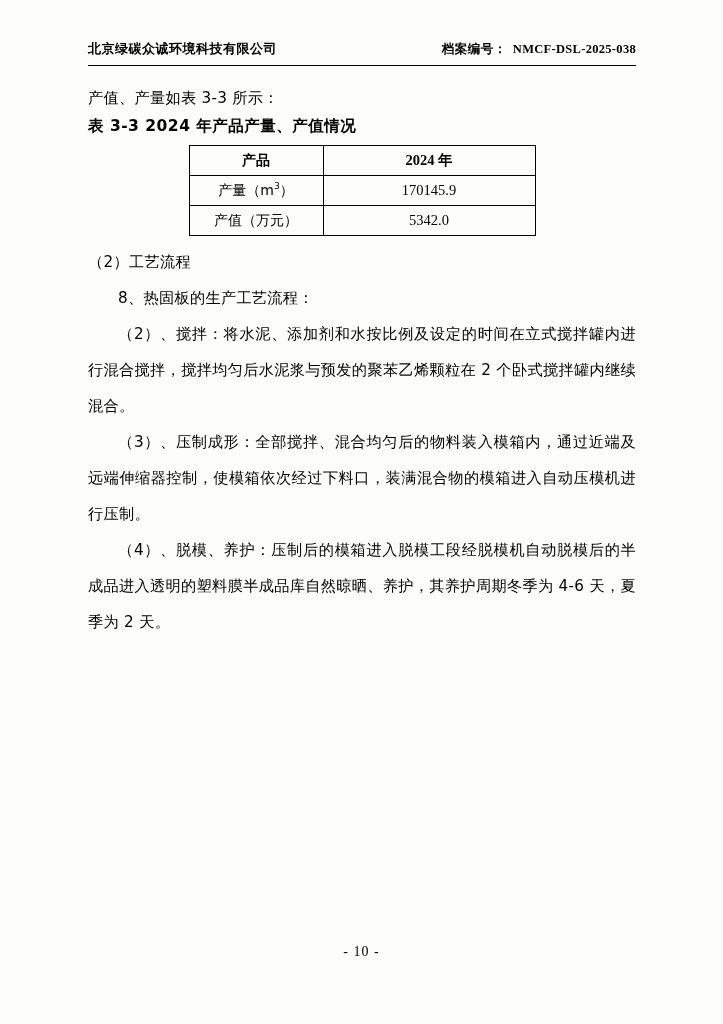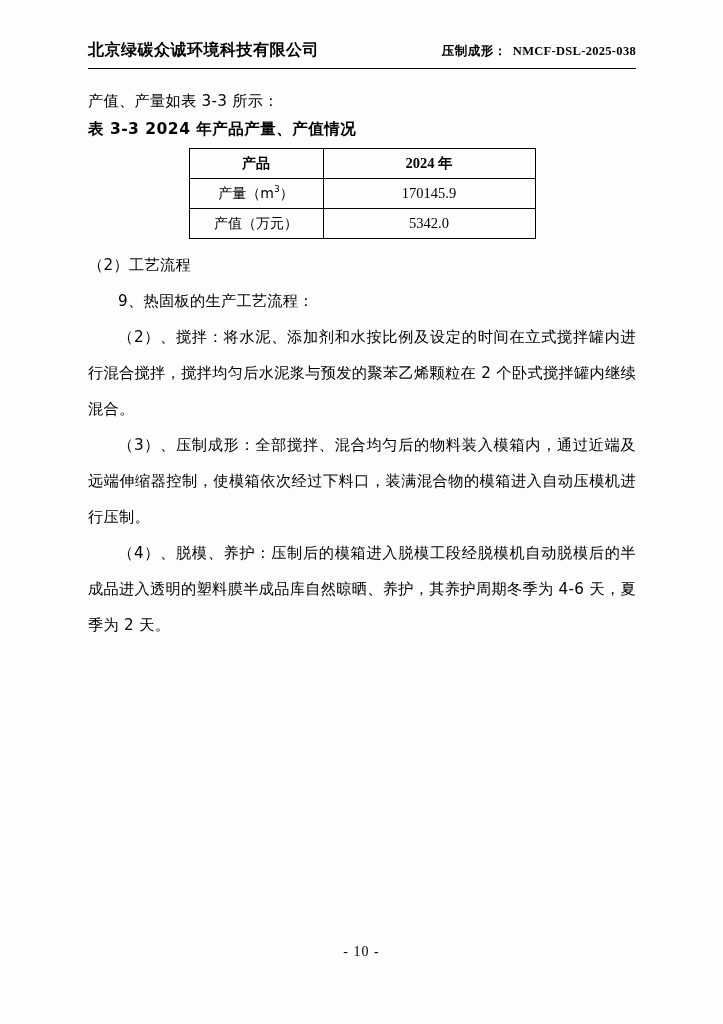--- a/index.html
+++ b/index.html
@@ -33,21 +33,21 @@
   .doc-header {
     display: flex;
     justify-content: space-between;
     align-items: baseline;
     font-size: 13.5px;
     letter-spacing: 0.5px;
     padding-bottom: 5px;
   }
   .header-left {
     font-family: "DejaVu Sans", sans-serif;
-    font-size: 16px;
+    font-size: 13px;
     font-weight: 600;
   }
   .header-right {
     font-family: "DejaVu Sans", sans-serif;
     font-size: 12.5px;
     font-weight: 600;
     white-space: nowrap;
   }
   .header-right .code {
     font-family: "Liberation Serif", serif;
@@ -123,21 +123,21 @@
 </head>
 <body>
 
 <div class="page">
 
   <div class="content">
 
     <div class="doc-header">
       <div class="header-left">北京绿碳众诚环境科技有限公司</div>
       <div class="header-right">
-        <span>压制成形：</span><span class="code">NMCF-DSL-2025-038</span>
+        <span>档案编号：</span><span class="code">NMCF-DSL-2025-038</span>
       </div>
     </div>
     <div class="header-rule"></div>
 
     <div class="spacer-14"></div>
 
     <p class="para">产值、产量如表 3-3 所示：</p>
 
     <div class="table-title">表 3-3 2024 年产品产量、产值情况</div>
 
@@ -156,21 +156,21 @@
         <tr>
           <td class="col-a">产值（万元）</td>
           <td class="col-b num">5342.0</td>
         </tr>
       </tbody>
     </table>
 
     <div class="spacer-8"></div>
 
     <p class="para">（2）工艺流程</p>
-    <p class="para indent">9、热固板的生产工艺流程：</p>
+    <p class="para indent">8、热固板的生产工艺流程：</p>
     <p class="para indent">（2）、搅拌：将水泥、添加剂和水按比例及设定的时间在立式搅拌罐内进行混合搅拌，搅拌均匀后水泥浆与预发的聚苯乙烯颗粒在 2 个卧式搅拌罐内继续混合。</p>
     <p class="para indent">（3）、压制成形：全部搅拌、混合均匀后的物料装入模箱内，通过近端及远端伸缩器控制，使模箱依次经过下料口，装满混合物的模箱进入自动压模机进行压制。</p>
     <p class="para indent">（4）、脱模、养护：压制后的模箱进入脱模工段经脱模机自动脱模后的半成品进入透明的塑料膜半成品库自然晾晒、养护，其养护周期冬季为 4-6 天，夏季为 2 天。</p>
 
   </div>
 
   <div class="footer">
     <span>- 10 -</span>
   </div>
 

